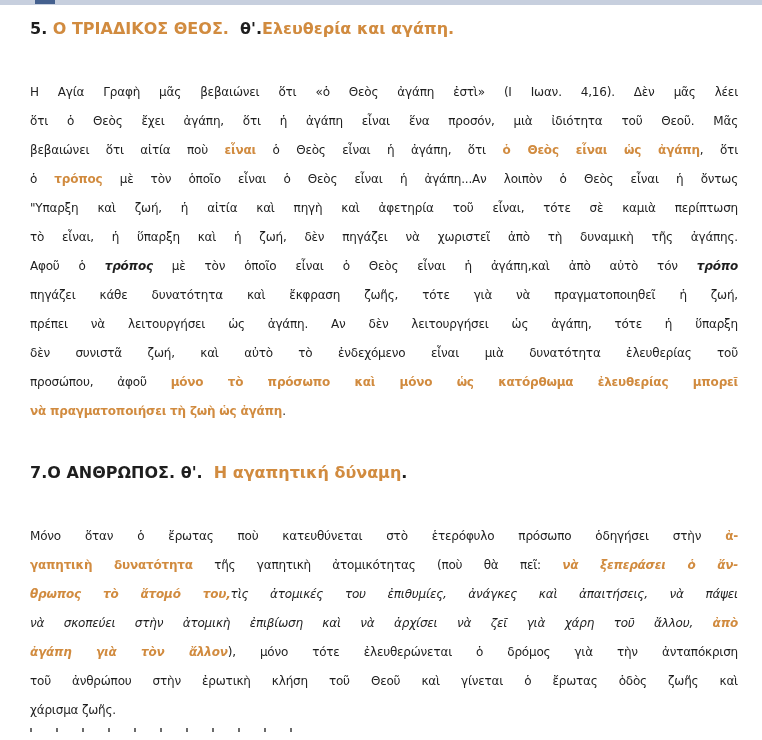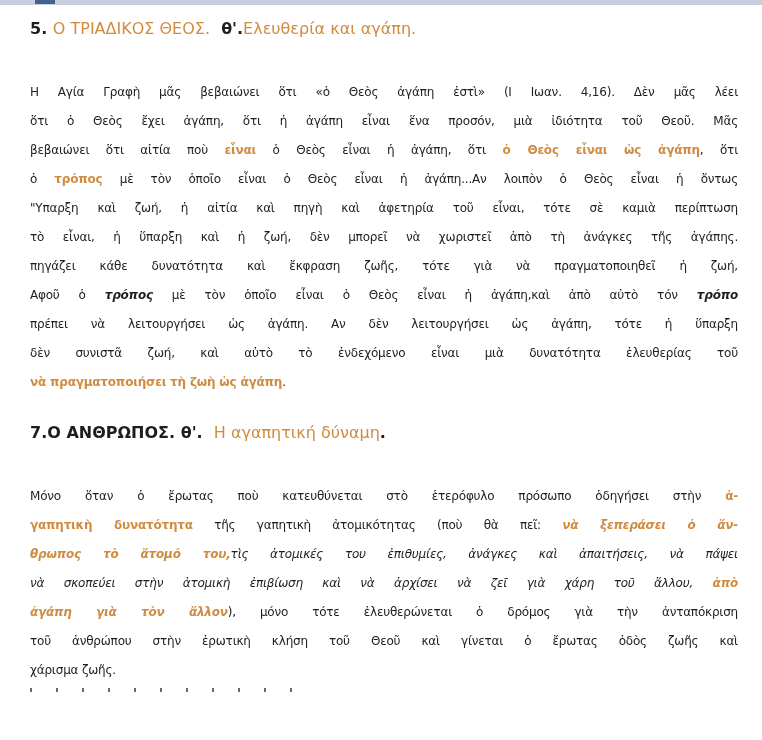--- a/index.html
+++ b/index.html
@@ -26,27 +26,27 @@
     height: 4px;
     background: #44608e;
   }
   .heading {
     margin: 13px 24px 0 30px;
     font-size: 16px;
     line-height: 22px;
     font-weight: bold;
     white-space: pre-wrap;
   }
-  .heading .o { font-weight: normal; }
+  .heading .o { font-weight: bold; }
   .para {
     margin: 38px 24px 0 30px;
     font-size: 12px;
     letter-spacing: -0.2px;
   }
-  .heading-2 { margin-top: 25px; }
+  .heading-2 { margin-top: 36px; }
   .line {
     line-height: 29px;
     text-align: justify;
     text-align-last: justify;
     white-space: normal;
   }
   .line.last {
     text-align-last: left;
   }
   .o  { color: var(--accent-orange, #d18b3f); }
@@ -70,25 +70,26 @@
   </div>
 
   <div class="heading heading-1"><span class="b">5. </span><span class="o">Ο ΤΡΙΑΔΙΚΟΣ ΘΕΟΣ.</span><span class="b">  θ'.</span><span class="o">Ελευθερία και αγάπη.</span></div>
 
   <div class="para">
       <div class="line"><span>Η Αγία Γραφὴ μᾶς βεβαιώνει ὅτι «ὁ Θεὸς ἀγάπη ἐστὶ» (Ι Ιωαν. 4,16). Δὲν μᾶς λέει</span></div>
       <div class="line"><span>ὅτι ὁ Θεὸς ἔχει ἀγάπη, ὅτι ἡ ἀγάπη εἶναι ἕνα προσόν, μιὰ ἰδιότητα τοῦ Θεοῦ. Μᾶς</span></div>
       <div class="line"><span>βεβαιώνει ὅτι αἰτία ποὺ </span><span class="o b">εἶναι</span><span> ὁ Θεὸς εἶναι ἡ ἀγάπη, ὅτι </span><span class="o b">ὁ Θεὸς εἶναι ὡς ἀγάπη</span><span>, ὅτι</span></div>
       <div class="line"><span>ὁ </span><span class="o b">τρόπος</span><span> μὲ τὸν ὁποῖο εἶναι ὁ Θεὸς εἶναι ἡ ἀγάπη...Αν λοιπὸν ὁ Θεὸς εἶναι ἡ ὄντως</span></div>
       <div class="line"><span>"Υπαρξη καὶ ζωή, ἡ αἰτία καὶ πηγὴ καὶ ἀφετηρία τοῦ εἶναι, τότε σὲ καμιὰ περίπτωση</span></div>
-      <div class="line"><span>τὸ εἶναι, ἡ ὕπαρξη καὶ ἡ ζωή, δὲν μπορεῖ νὰ χωριστεῖ ἀπὸ τὴ ἀνάγκες τῆς ἀγάπης.</span></div>
+      <div class="line"><span>τὸ εἶναι, ἡ ὕπαρξη καὶ ἡ ζωή, δὲν πηγάζει νὰ χωριστεῖ ἀπὸ τὴ δυναμικὴ τῆς ἀγάπης.</span></div>
+      <div class="line"><span>Αφοῦ ὁ </span><span class="b i">τρόπος</span><span> μὲ τὸν ὁποῖο εἶναι ὁ Θεὸς εἶναι ἡ ἀγάπη,καὶ ἀπὸ αὐτὸ τόν </span><span class="b i">τρόπο</span></div>
       <div class="line"><span>πηγάζει κάθε δυνατότητα καὶ ἔκφραση ζωῆς, τότε γιὰ νὰ πραγματοποιηθεῖ ἡ ζωή,</span></div>
-      <div class="line"><span>Αφοῦ ὁ </span><span class="b i">τρόπος</span><span> μὲ τὸν ὁποῖο εἶναι ὁ Θεὸς εἶναι ἡ ἀγάπη,καὶ ἀπὸ αὐτὸ τόν </span><span class="b i">τρόπο</span></div>
       <div class="line"><span>πρέπει νὰ λειτουργήσει ὡς ἀγάπη. Αν δὲν λειτουργήσει ὡς ἀγάπη, τότε ἡ ὕπαρξη</span></div>
       <div class="line"><span>δὲν συνιστᾶ ζωή, καὶ αὐτὸ τὸ ἐνδεχόμενο εἶναι μιὰ δυνατότητα ἐλευθερίας τοῦ</span></div>
+      <div class="line"><span>προσώπου, ἀφοῦ </span><span class="o b">μόνο τὸ πρόσωπο καὶ μόνο ὡς κατόρθωμα ἐλευθερίας μπορεῖ</span></div>
       <div class="line last"><span class="o b">νὰ πραγματοποιήσει τὴ ζωὴ ὡς ἀγάπη</span><span>.</span></div>
     </div>
 
   <div class="heading heading-2"><span class="b">7.Ο ΑΝΘΡΩΠΟΣ. θ'.  </span><span class="o">Η αγαπητική δύναμη</span><span class="b">.</span></div>
 
   <div class="para">
       <div class="line"><span>Μόνο ὅταν ὁ ἔρωτας ποὺ κατευθύνεται στὸ ἑτερόφυλο πρόσωπο ὁδηγήσει στὴν </span><span class="o b">ἀ-</span></div>
       <div class="line"><span class="o b">γαπητικὴ δυνατότητα</span><span> τῆς γαπητικὴ ἀτομικότητας (ποὺ θὰ πεῖ: </span><span class="o b i">νὰ ξεπεράσει ὁ ἄν-</span></div>
       <div class="line"><span class="o b i">θρωπος τὸ ἄτομό του,</span><span class="i">τὶς ἀτομικές του ἐπιθυμίες, ἀνάγκες καὶ ἀπαιτήσεις, νὰ πάψει</span></div>
       <div class="line"><span class="i">νὰ σκοπεύει στὴν ἀτομικὴ ἐπιβίωση καὶ νὰ ἀρχίσει νὰ ζεῖ γιὰ χάρη τοῦ ἄλλου, </span><span class="o b i">ἀπὸ</span></div>

